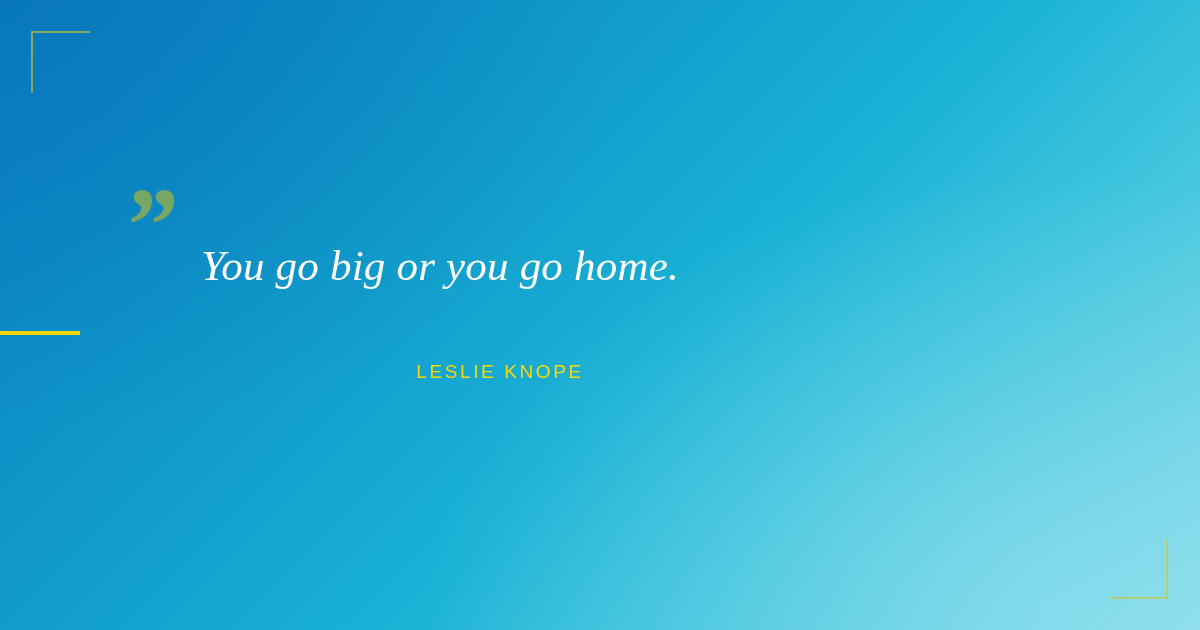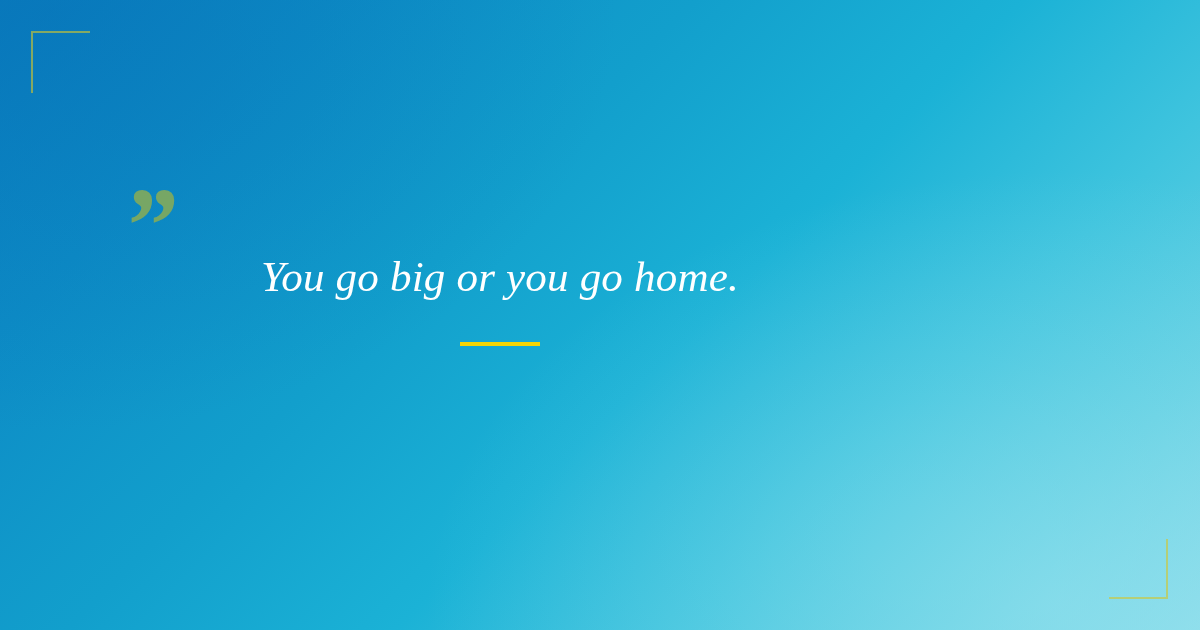--- a/index.html
+++ b/index.html
@@ -103,21 +103,20 @@
 
   
   .quote-block {
     position: absolute;
     left: 0;
     top: 0;
     width: 1000px;
     height: 630px;
     display: flex;
     flex-direction: column;
-    align-items: center;
     justify-content: center;
     padding-bottom: 8px;
   }
 
   .quote-text {
     font-family: "Liberation Serif", "DejaVu Serif", serif;
     font-style: italic;
     font-weight: 400;
     font-size: 43px;
     line-height: 1.25;
@@ -157,15 +156,16 @@
   <div class="corner-bracket bottom-right"></div>
 
 
   <div class="quote-glyph">”</div>
 
   <div class="quote-block">
     <div class="quote-text">You go big or you go home.</div>
 
     <div class="quote-divider"></div>
 
+    <div class="quote-author">LESLIE KNOPE</div>
   </div>
 
 </div>
 
 </body></html>

